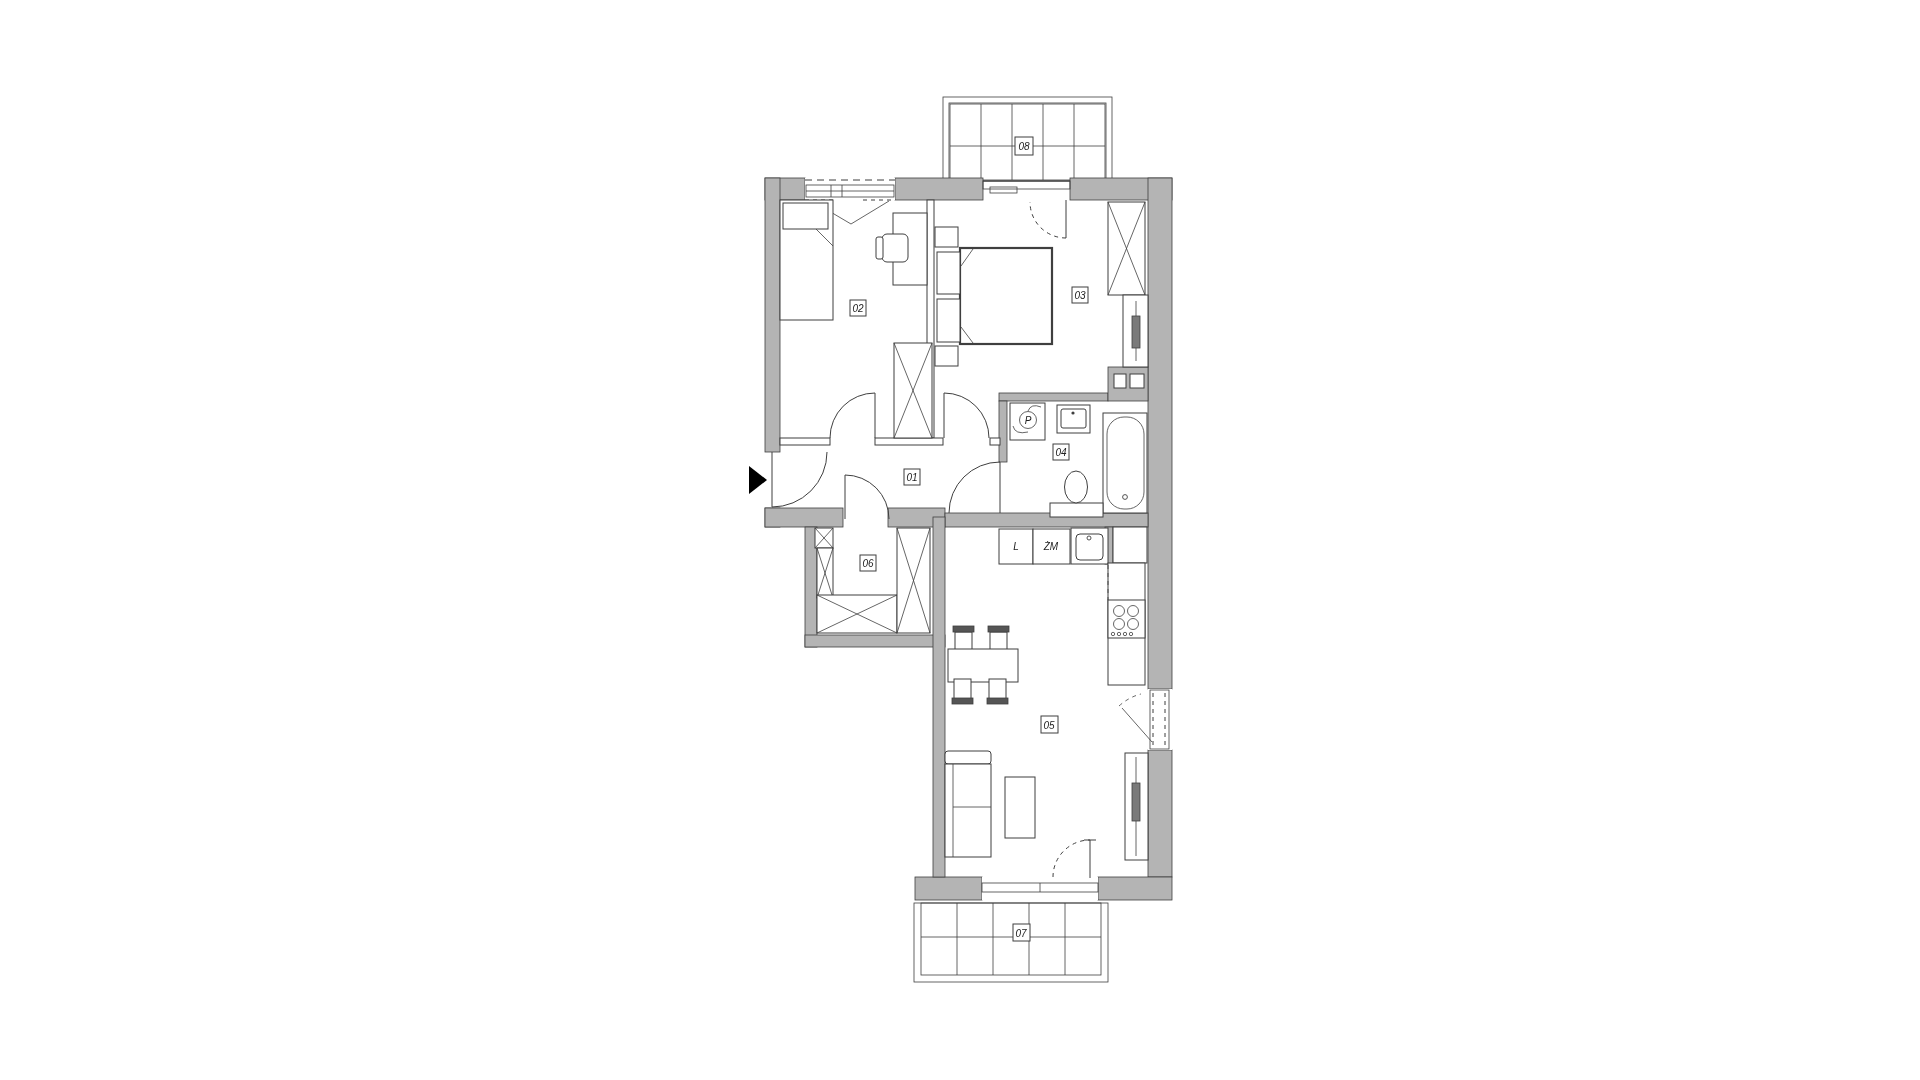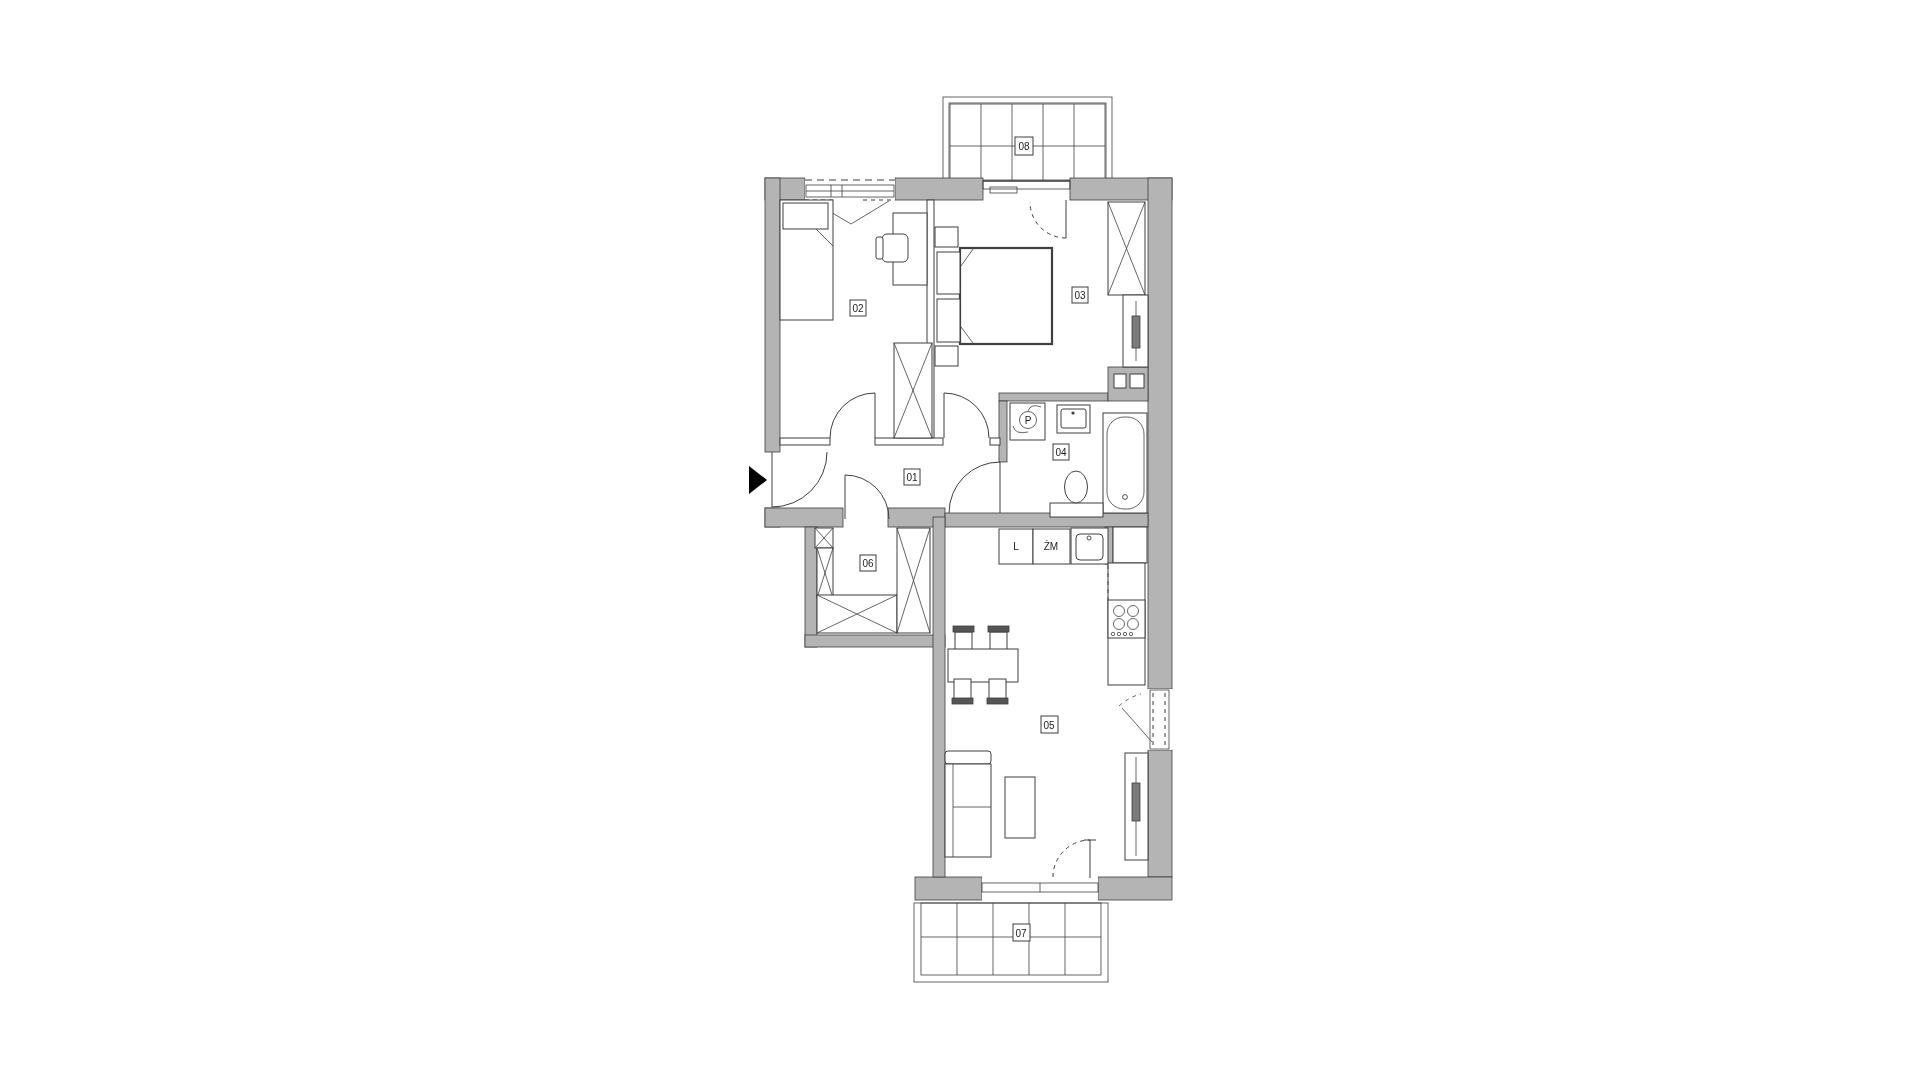--- a/index.html
+++ b/index.html
@@ -1,17 +1,17 @@
 <!DOCTYPE html>
 <html style="--wall: #b4b4b4; --line: #3f3f3f; --bg: #ffffff;"><head>
 <meta charset="utf-8">
 <style>
   html,body{margin:0;padding:0;background:#fff;}
   #stage{position:relative;width:1920px;height:1080px;background:var(--bg,#fff);overflow:hidden;
-         font-family:"Liberation Sans", sans-serif;}
+         font-family:"Liberation Sans", sans-serif;font-style:italic;}
   svg{position:absolute;left:0;top:0;}
   .wall{fill:var(--wall,#b4b4b4);stroke:var(--line,#3f3f3f);stroke-width:0.8;}
   .hollow{fill:#fff;stroke:var(--line,#3f3f3f);stroke-width:1;}
   .ln{fill:none;stroke:var(--line,#3f3f3f);stroke-width:1;}
   .thin{stroke-width:0.8;}
   .furn{fill:#fff;stroke:var(--line,#3f3f3f);stroke-width:1;}
   .thick{stroke-width:2.2;}
   .dash{stroke-dasharray:7 5;}
   .dash2{stroke-dasharray:4 4;}
   .lbl{fill:#fff;stroke:var(--line,#3f3f3f);stroke-width:1;}

